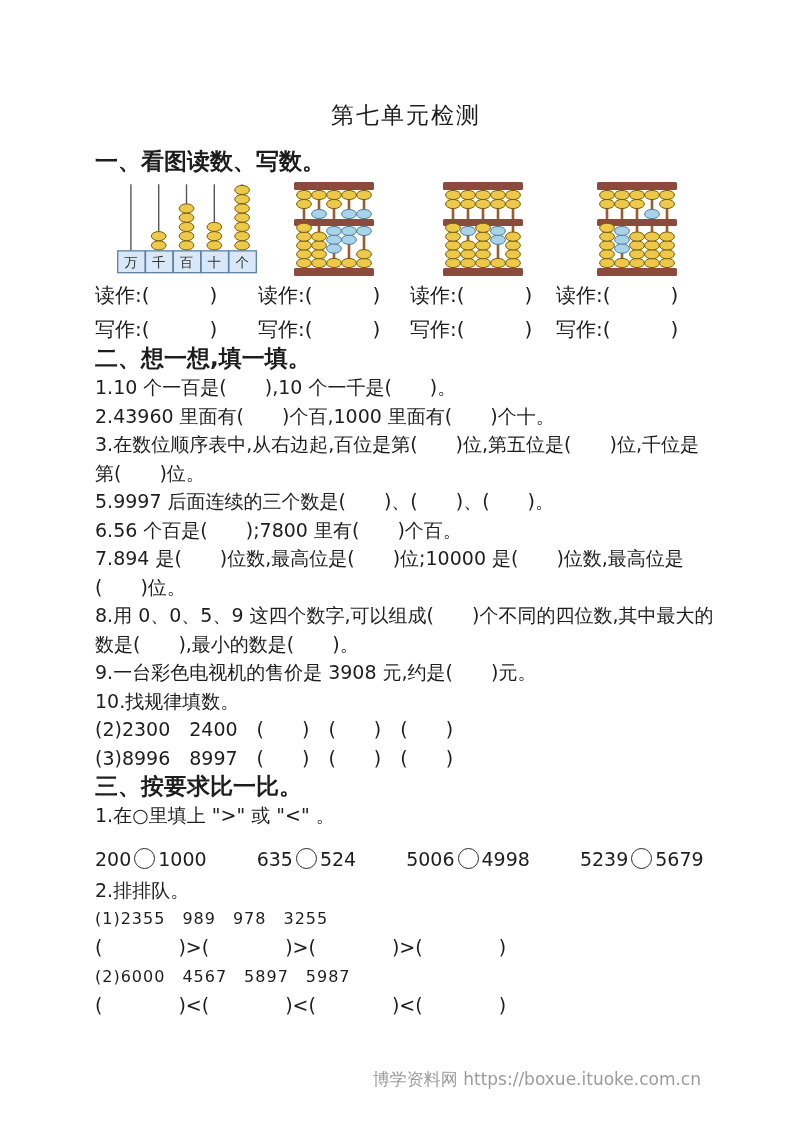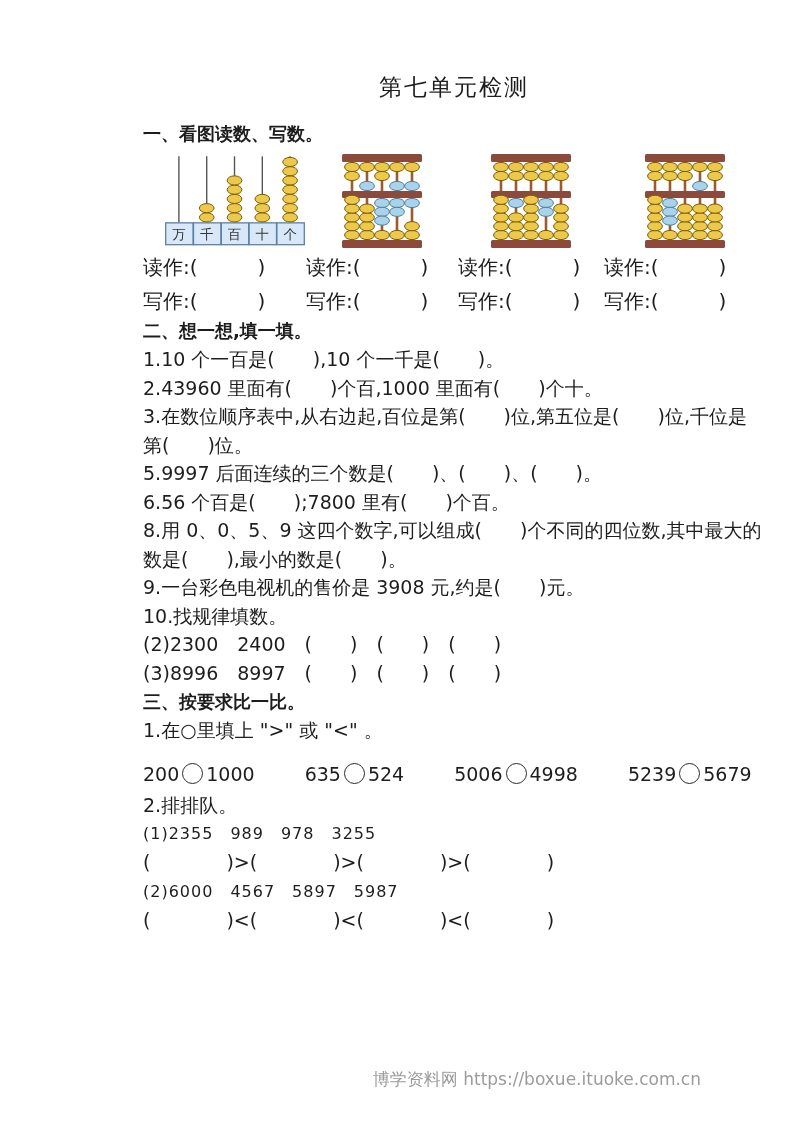--- a/index.html
+++ b/index.html
@@ -6,32 +6,31 @@
   html, body { background: #ffffff; }
   body {
     width: 793px; height: 1122px;
     position: relative;
     font-family: "DejaVu Sans", "Liberation Sans", sans-serif;
     color: #1d1d1d;
     overflow: hidden;
   }
   .content {
     position: absolute;
-    left: 95px; top: 72px;
+    left: 95px; top: 100px;
     width: 622px;
-    margin-left: 48px;
   }
   .page-title {
     text-align: center;
     font-size: 23px;
     letter-spacing: 2px;
     margin-bottom: 16px;
   }
   .sec-heading {
-    font-size: 18px;
+    font-size: 23px;
     font-weight: bold;
     line-height: 29px;
   }
   .q { font-size: 19px; line-height: 28.5px; }
   .figures-row {
     display: grid;
     grid-template-columns: 163px 152px 146px 161px;
     align-items: end;
     height: 98px;
     margin-top: 2px;
@@ -263,20 +262,21 @@
     <span>写作:(　　　)</span>
     <span>写作:(　　　)</span>
   </div>
 
   <div class="sec-heading">二、想一想,填一填。</div>
   <div class="q">1.10 个一百是(　　),10 个一千是(　　)。</div>
   <div class="q">2.43960 里面有(　　)个百,1000 里面有(　　)个十。</div>
   <div class="q">3.在数位顺序表中,从右边起,百位是第(　　)位,第五位是(　　)位,千位是第(　　)位。</div>
   <div class="q">5.9997 后面连续的三个数是(　　)、(　　)、(　　)。</div>
   <div class="q">6.56 个百是(　　);7800 里有(　　)个百。</div>
+  <div class="q">7.894 是(　　)位数,最高位是(　　)位;10000 是(　　)位数,最高位是(　　)位。</div>
   <div class="q">8.用 0、0、5、9 这四个数字,可以组成(　　)个不同的四位数,其中最大的数是(　　),最小的数是(　　)。</div>
   <div class="q">9.一台彩色电视机的售价是 3908 元,约是(　　)元。</div>
   <div class="q">10.找规律填数。</div>
   <div class="seq-line">(2)2300　2400　(　　)　(　　)　(　　)</div>
   <div class="seq-line">(3)8996　8997　(　　)　(　　)　(　　)</div>
 
   <div class="sec-heading">三、按要求比一比。</div>
   <div class="q">1.在○里填上 "&gt;" 或 "&lt;" 。</div>
 
   <div class="compare-row">

